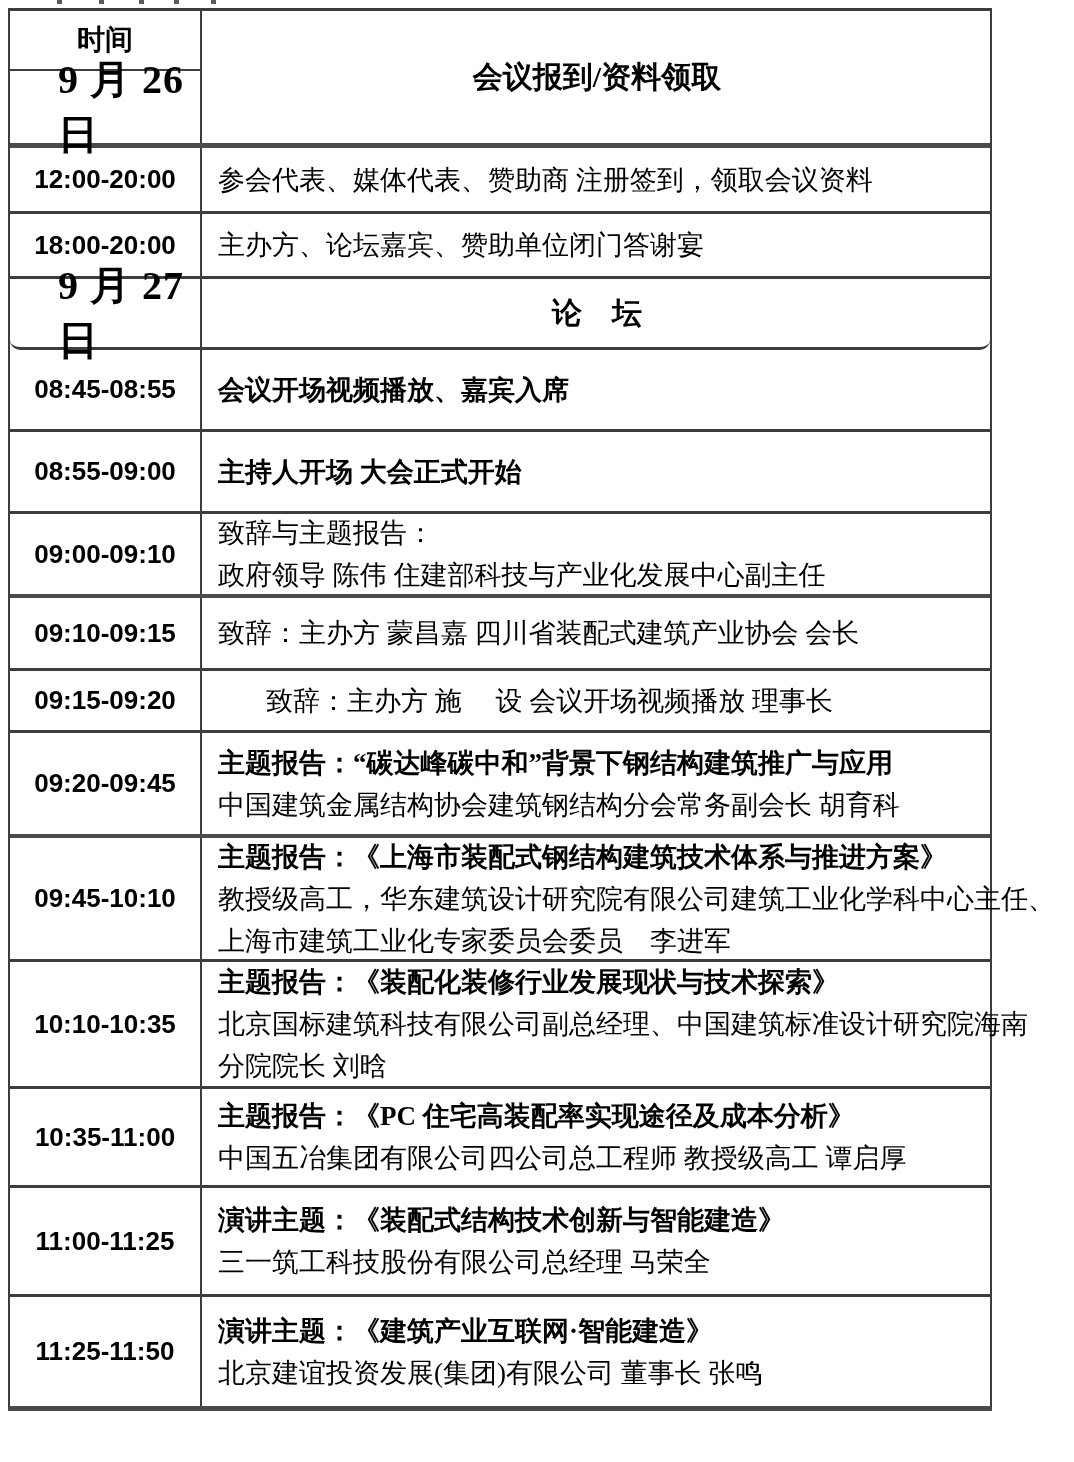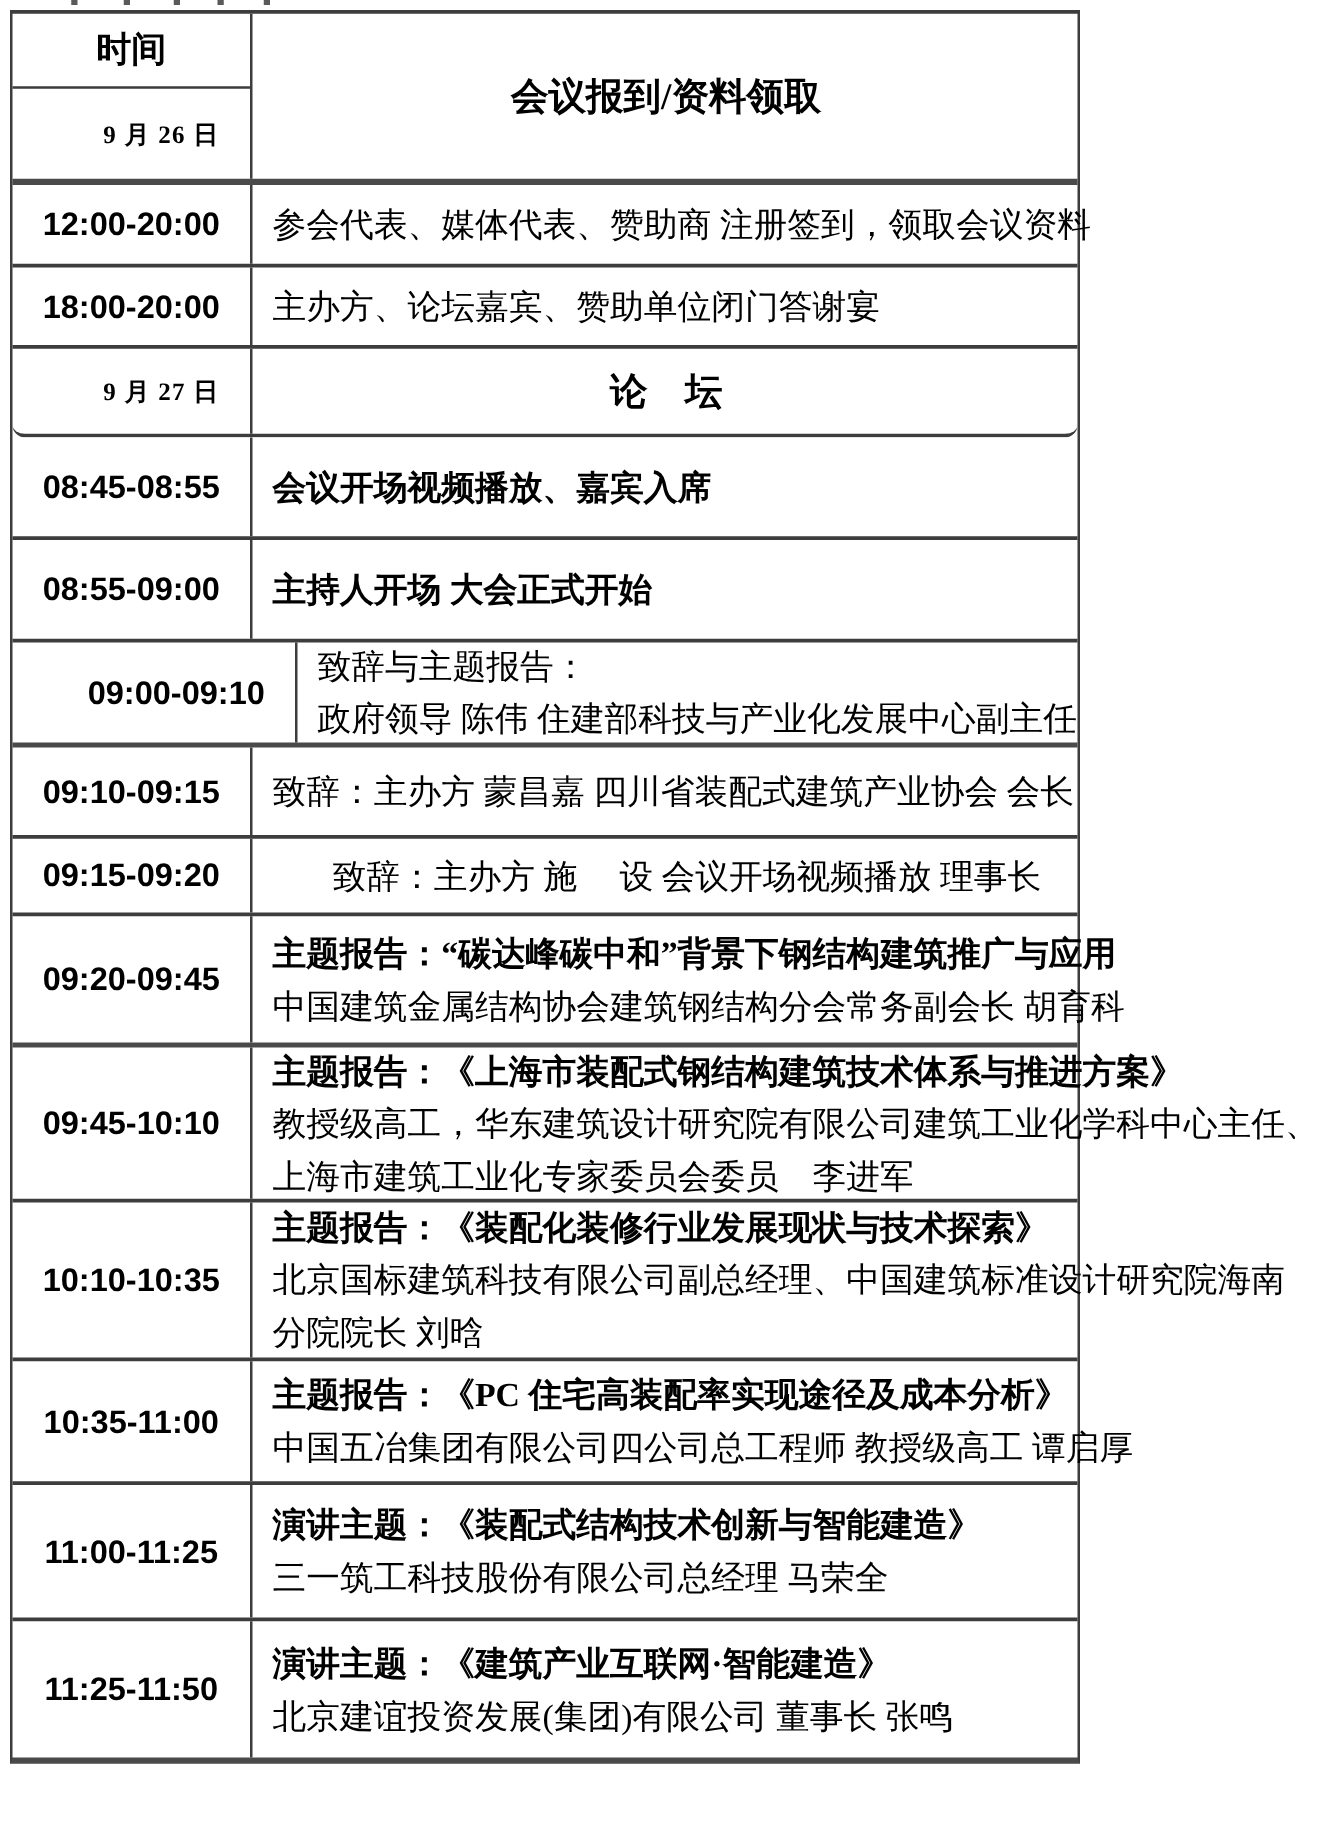--- a/index.html
+++ b/index.html
@@ -14,21 +14,21 @@
     position:relative;
     font-family:"Liberation Serif","DejaVu Serif",serif;
     color:var(--ink);
     overflow:hidden;
   }
   
   .artifacts i{
     position:absolute;top:0;width:5px;height:4px;background:#5a5a5a;display:block;
   }
   .agenda{
-    position:absolute;left:8px;top:8px;width:856px;
+    position:absolute;left:8px;top:8px;width:984px;
     border:2px solid var(--bc);
     border-top-width:3px;
     border-bottom:5px solid var(--bc-thick);
     background:#fff;
   }
   .row{display:flex;border-bottom:3px solid var(--bc);}
   .row:last-child{border-bottom:none;}
   .row.sep-thick{border-bottom-width:4px;border-bottom-color:var(--bc-thick);}
   .tcol{
     width:192px;flex:0 0 192px;
@@ -39,21 +39,21 @@
     flex:1 1 auto;
     display:flex;flex-direction:column;justify-content:center;align-items:flex-start;
     padding:0 14px 0 16px;
   }
   .hdr{border-bottom:5px solid var(--bc-thick);}
   .hdr .tcol{flex-direction:column;align-items:stretch;justify-content:flex-start;padding:0;}
   .hdr-cell{display:flex;align-items:center;justify-content:center;}
   .hdr-cell.top{height:60px;border-bottom:2px solid var(--bc);}
   .hdr-cell.bottom{height:72px;}
   .time-label{font-size:28px;font-weight:bold;}
-  .date-label{font-size:20px;font-weight:bold;letter-spacing:1px;padding-left:48px;}
+  .date-label{font-size:40px;font-weight:bold;letter-spacing:1px;padding-left:48px;}
   .hdr-title,.section-title{
     align-items:center;justify-content:center;
     font-size:30px;font-weight:bold;text-align:center;
   }
   .time-cell{
     font-family:"Liberation Sans","DejaVu Sans",sans-serif;
     font-size:26px;font-weight:bold;letter-spacing:0px;
   }
   .line{font-size:27px;line-height:42px;white-space:nowrap;text-align:center;}
   .line.bold{font-weight:bold;}
@@ -99,21 +99,21 @@
         <div class="ccol">
           <div class="line bold">会议开场视频播放、嘉宾入席</div>
         </div>
       </div>
       <div class="row" style="height: 82px;">
         <div class="tcol time-cell">08:55-09:00</div>
         <div class="ccol">
           <div class="line bold">主持人开场 大会正式开始</div>
         </div>
       </div>
-      <div class="row sep-thick" style="height: 84px; padding-left: 36px;">
+      <div class="row sep-thick" style="height: 84px;">
         <div class="tcol time-cell">09:00-09:10</div>
         <div class="ccol">
           <div class="line">致辞与主题报告：</div>
           <div class="line">政府领导 陈伟 住建部科技与产业化发展中心副主任</div>
         </div>
       </div>
       <div class="row" style="height: 73px;">
         <div class="tcol time-cell">09:10-09:15</div>
         <div class="ccol">
           <div class="line">致辞：主办方 蒙昌嘉 四川省装配式建筑产业协会 会长</div>

